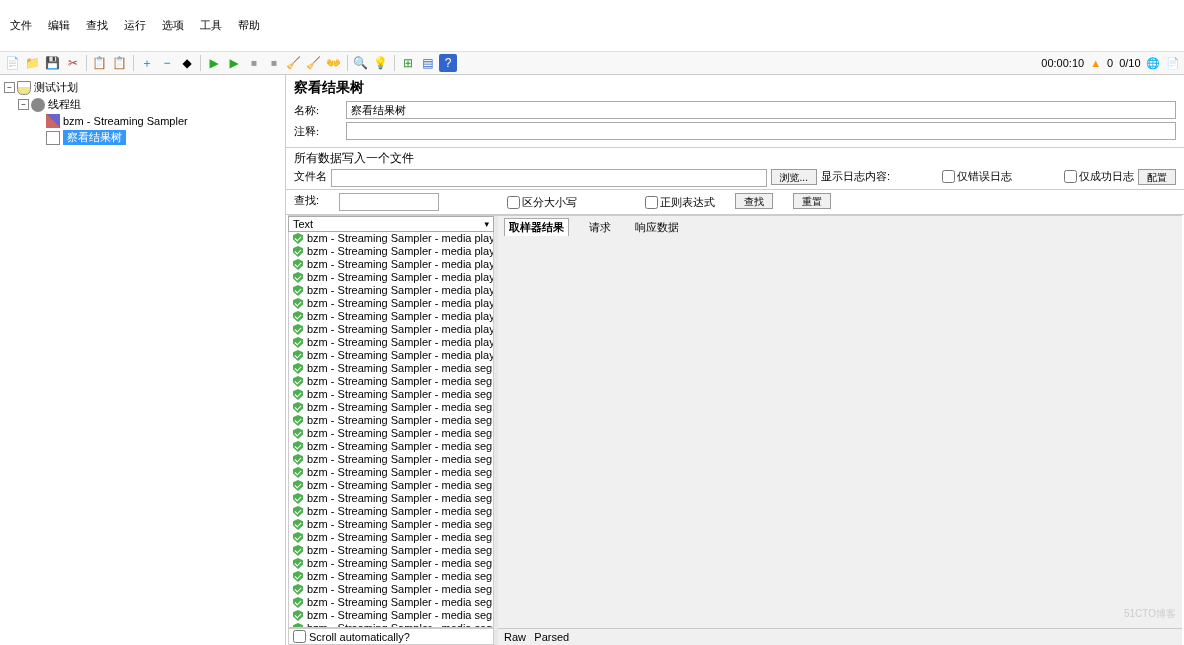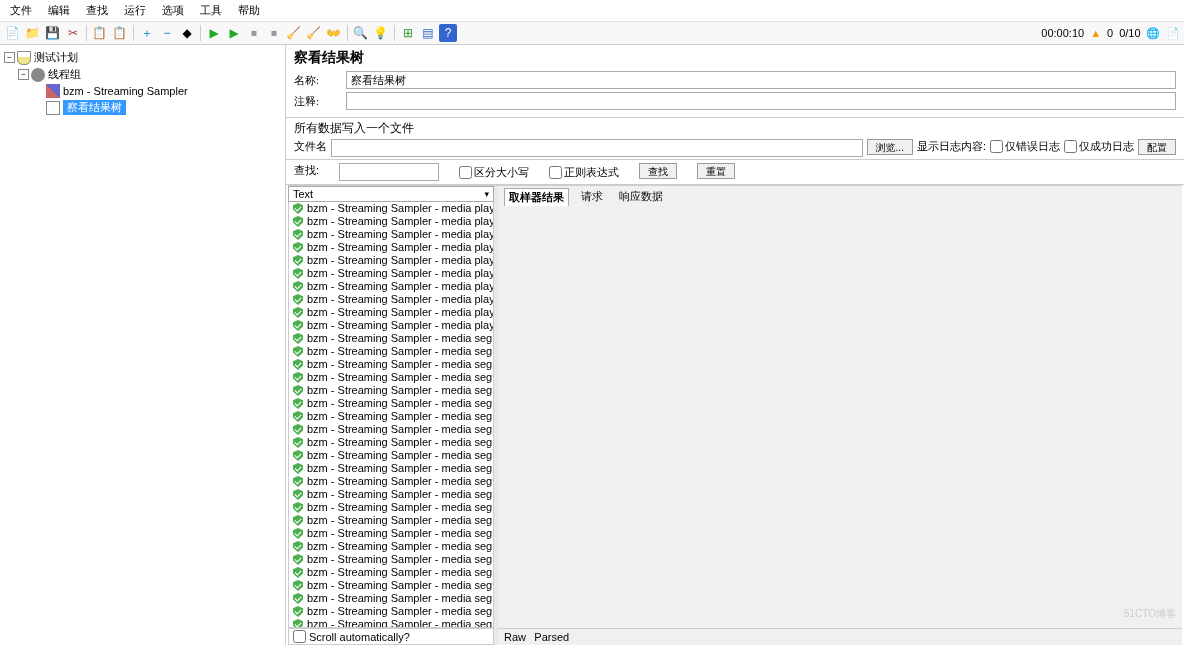--- a/index.html
+++ b/index.html
@@ -1,17 +1,17 @@
 <!DOCTYPE html>
 <html><head>
 <meta charset="utf-8">
 <style>
 * { box-sizing: border-box; margin: 0; padding: 0; font-family: "Microsoft YaHei", Arial, sans-serif; font-size: 11px; }
 body { width: 1184px; height: 645px; background: #fff; display: flex; flex-direction: column; overflow: hidden; position: relative; }
-.menubar { display: flex; gap: 8px; padding: 2px 6px; background: #fff; border-bottom: 1px solid #e0e0e0; }
+.menubar { display: flex; gap: 8px; padding: 17px 6px; background: #fff; border-bottom: 1px solid #e0e0e0; }
 .menubar span { padding: 1px 4px; cursor: default; }
 .toolbar { display: flex; align-items: center; padding: 2px 4px; gap: 2px; border-bottom: 1px solid #ccc; background: #f8f8f8; }
 .tbtn { width: 18px; height: 18px; display: inline-flex; align-items: center; justify-content: center; font-size: 12px; border: 1px solid transparent; }
 .tsep { width: 1px; height: 16px; background: #ccc; margin: 0 2px; }
 .toolbar-right { margin-left: auto; display: flex; align-items: center; gap: 6px; font-size: 10px; }
 .main { flex: 1; display: flex; overflow: hidden; }
 .tree-panel { width: 286px; border-right: 1px solid #ccc; padding: 4px 2px; overflow: auto; background: #fff; }
 .tree-node { display: flex; align-items: center; padding: 1px 2px; white-space: nowrap; }
 .tree-toggle { width: 11px; height: 11px; border: 1px solid #888; display: inline-flex; align-items: center; justify-content: center; font-size: 8px; margin-right: 2px; line-height: 1; }
 .tree-icon { width: 14px; height: 14px; margin-right: 3px; display: inline-block; }
@@ -23,34 +23,34 @@
 .title-sec { padding: 4px 8px; }
 .title-sec h2 { font-size: 14px; font-weight: bold; margin-bottom: 4px; }
 .form-row { display: flex; align-items: center; margin-bottom: 3px; gap: 4px; }
 .form-row label { width: 48px; font-size: 11px; font-family: Liberation Serif, serif; }
 .form-row input[type=text] { flex: 1; border: 1px solid #aaa; height: 18px; padding: 0 4px; font-size: 11px; }
 .file-section { padding: 2px 8px; border-top: 1px solid #ccc; border-bottom: 1px solid #ccc; }
 .file-section .lbl { font-size: 12px; margin-bottom: 2px; }
 .file-row { display: flex; align-items: flex-start; gap: 4px; }
 .file-row input[type=text] { flex: 1; border: 1px solid #aaa; height: 18px; }
 .btn { border: 1px solid #999; background: #f0f0f0; padding: 1px 8px; font-size: 10px; height: 16px; }
-.cb-group { display: flex; align-items: center; gap: 2px; font-size: 10px; }
+.cb-group { display: flex; align-items: center; gap: 2px; font-size: 10px; margin-left: 48px; }
 .search-row { display: flex; gap: 20px; padding: 3px 8px; border-bottom: 1px solid #ccc; }
 .search-row input[type=text] { width: 100px; border: 1px solid #aaa; height: 18px; }
 .results-area { flex: 1; display: flex; overflow: hidden; border-top: 1px solid #ccc; margin: 0 2px; }
 .result-list-wrap { width: 210px; display: flex; flex-direction: column; border-right: 4px solid #e8e8e8; }
 .result-header { display: flex; align-items: center; justify-content: space-between; border: 1px solid #aaa; padding: 1px 4px; background: #fff; }
 .result-header .arrow { font-size: 9px; }
 .result-list { flex: 1; overflow-y: scroll; border: 1px solid #ccc; border-top: none; background: #fff; }
 .result-item { display: flex; align-items: center; padding: 0 4px; font-size: 10px; white-space: nowrap; line-height: 13px; }
 .shield { width: 10px; height: 11px; background: #4caf50; margin-right: 4px; flex-shrink: 0; clip-path: polygon(50% 0,100% 20%,100% 60%,50% 100%,0 60%,0 20%); position: relative; }
 .shield::after { content: ""; position: absolute; left: 3px; top: 2px; width: 3px; height: 5px; border: solid #fff; border-width: 0 1px 1px 0; transform: rotate(45deg); }
 .scroll-auto { border: 1px solid #ccc; padding: 1px 4px; font-size: 10px; display: flex; align-items: center; gap: 3px; }
 .detail-pane { flex: 1; display: flex; flex-direction: column; background: #f0f0f0; }
-.detail-tabs { display: flex; gap: 8px; padding: 2px 6px; font-size: 11px; }
+.detail-tabs { display: flex; gap: 16px; padding: 2px 6px; font-size: 11px; align-items: center; }
 .detail-tabs .tab { padding: 1px 4px; }
 .detail-tabs .tab.active { font-weight: bold; background: #fff; border: 1px solid #aaa; border-bottom: none; }
 .detail-body { flex: 1; background: #f0f0f0; }
 .detail-foot { padding: 2px 6px; font-size: 10px; border-top: 1px solid #ccc; }
 .watermark { position: absolute; right: 8px; bottom: 24px; color: #ccc; font-size: 10px; }
 </style>
 </head>
 <body>
 
 <div class="menubar">

